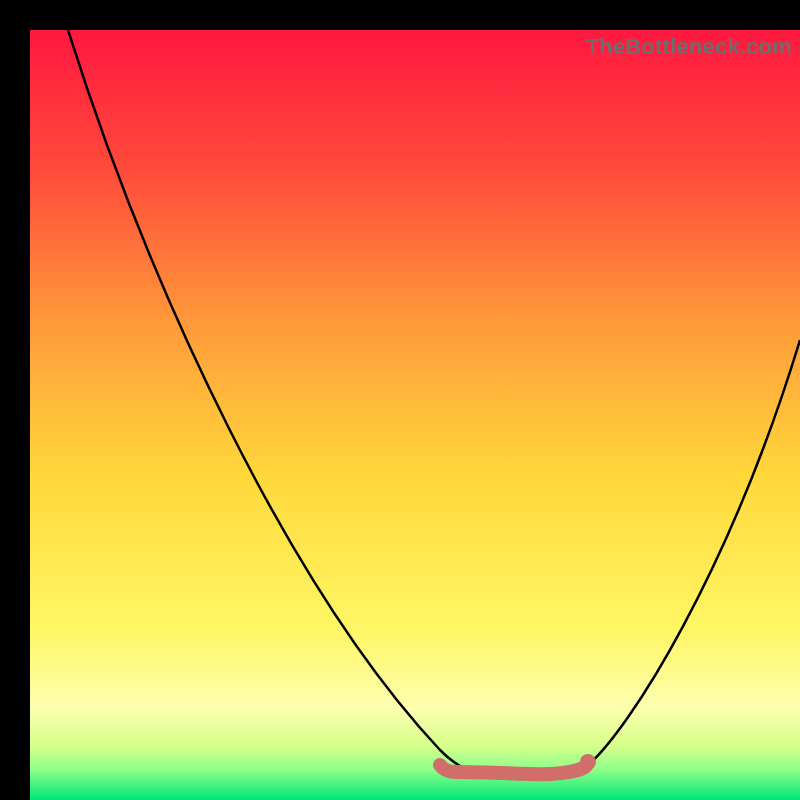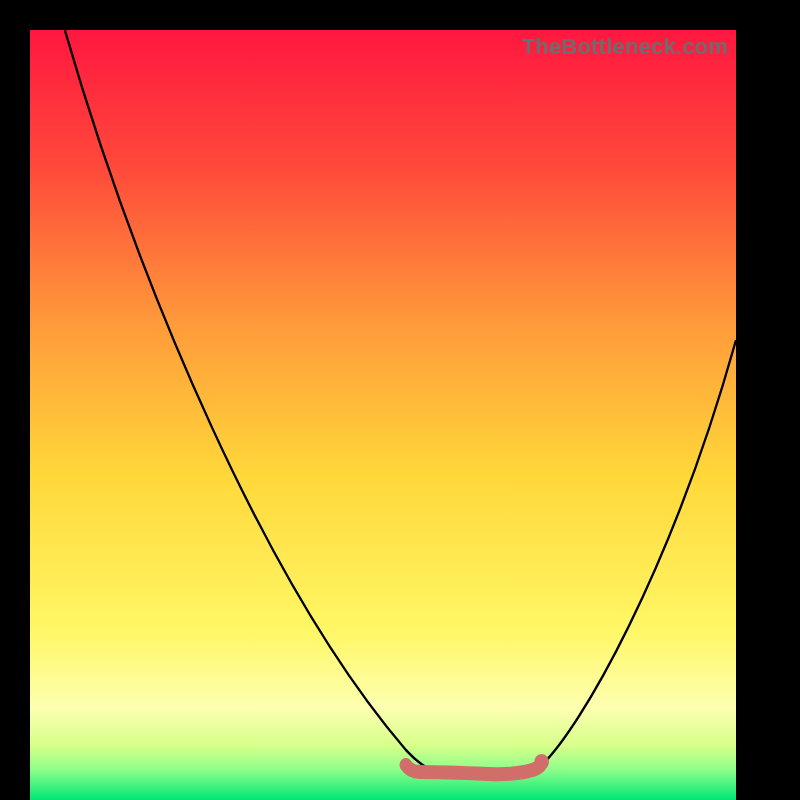--- a/index.html
+++ b/index.html
@@ -7,21 +7,21 @@
     padding: 0;
     width: 800px;
     height: 800px;
     background: #000;
     overflow: hidden;
   }
   .frame {
     position: absolute;
     left: 30px;
     top: 30px;
-    width: 706px;
+    width: 770px;
     height: 770px;
     overflow: hidden;
   }
   .gradient {
     position: absolute;
     left: 0;
     top: 0;
     width: 100%;
     height: 100%;
   }

